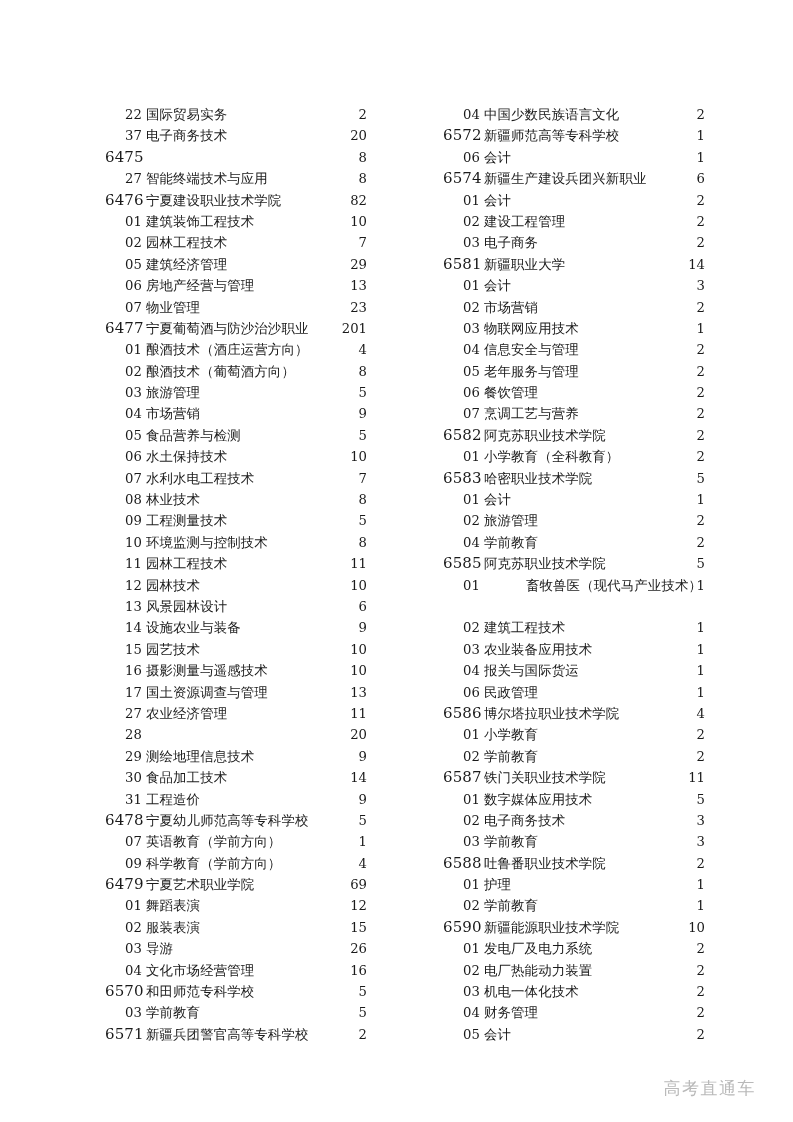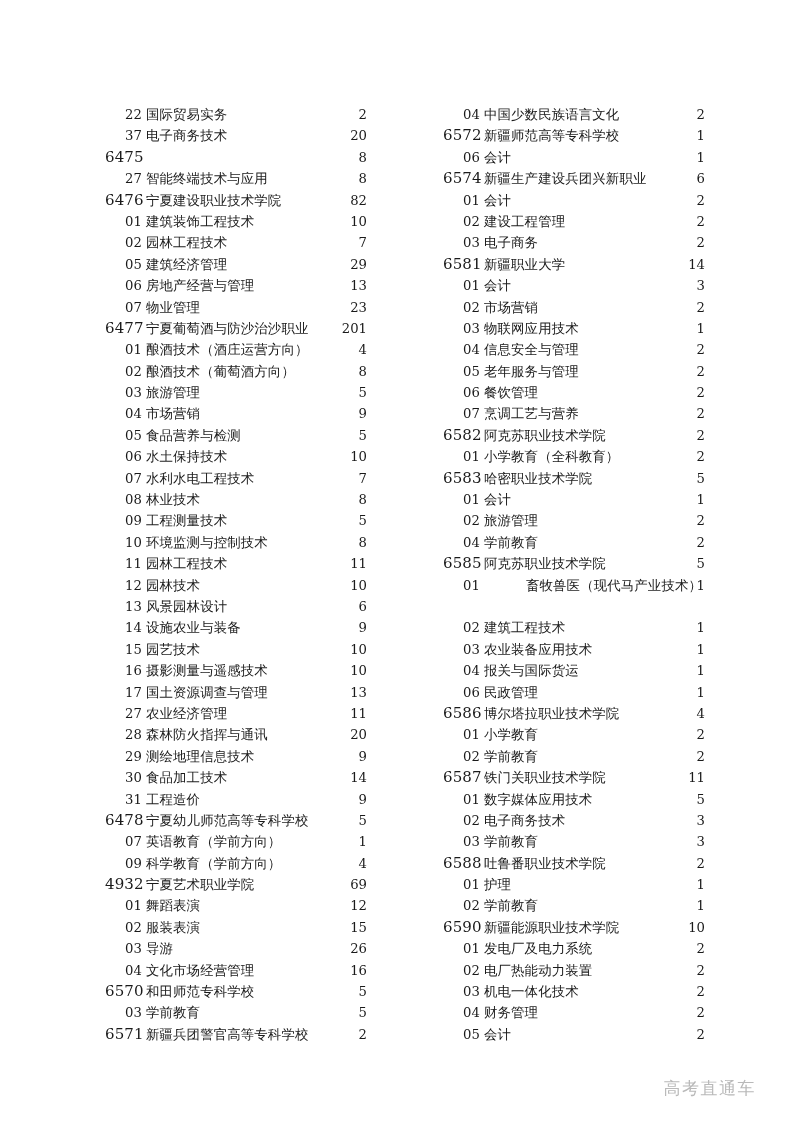--- a/index.html
+++ b/index.html
@@ -236,21 +236,20 @@
         <span class="name">国土资源调查与管理</span>
         <span class="qty">13</span>
       </div>
       <div class="row major">
         <span class="code">27</span>
         <span class="name">农业经济管理</span>
         <span class="qty">11</span>
       </div>
       <div class="row major">
         <span class="code">28</span>
-        <span class="name">森林防火指挥与通讯</span>
         <span class="qty">20</span>
       </div>
       <div class="row major">
         <span class="code">29</span>
         <span class="name">测绘地理信息技术</span>
         <span class="qty">9</span>
       </div>
       <div class="row major">
         <span class="code">30</span>
         <span class="name">食品加工技术</span>
@@ -270,21 +269,21 @@
         <span class="code">07</span>
         <span class="name">英语教育（学前方向）</span>
         <span class="qty">1</span>
       </div>
       <div class="row major">
         <span class="code">09</span>
         <span class="name">科学教育（学前方向）</span>
         <span class="qty">4</span>
       </div>
       <div class="row school">
-        <span class="code">4932</span>
+        <span class="code">6479</span>
         <span class="name">宁夏艺术职业学院</span>
         <span class="qty">69</span>
       </div>
       <div class="row major">
         <span class="code">01</span>
         <span class="name">舞蹈表演</span>
         <span class="qty">12</span>
       </div>
       <div class="row major">
         <span class="code">02</span>

